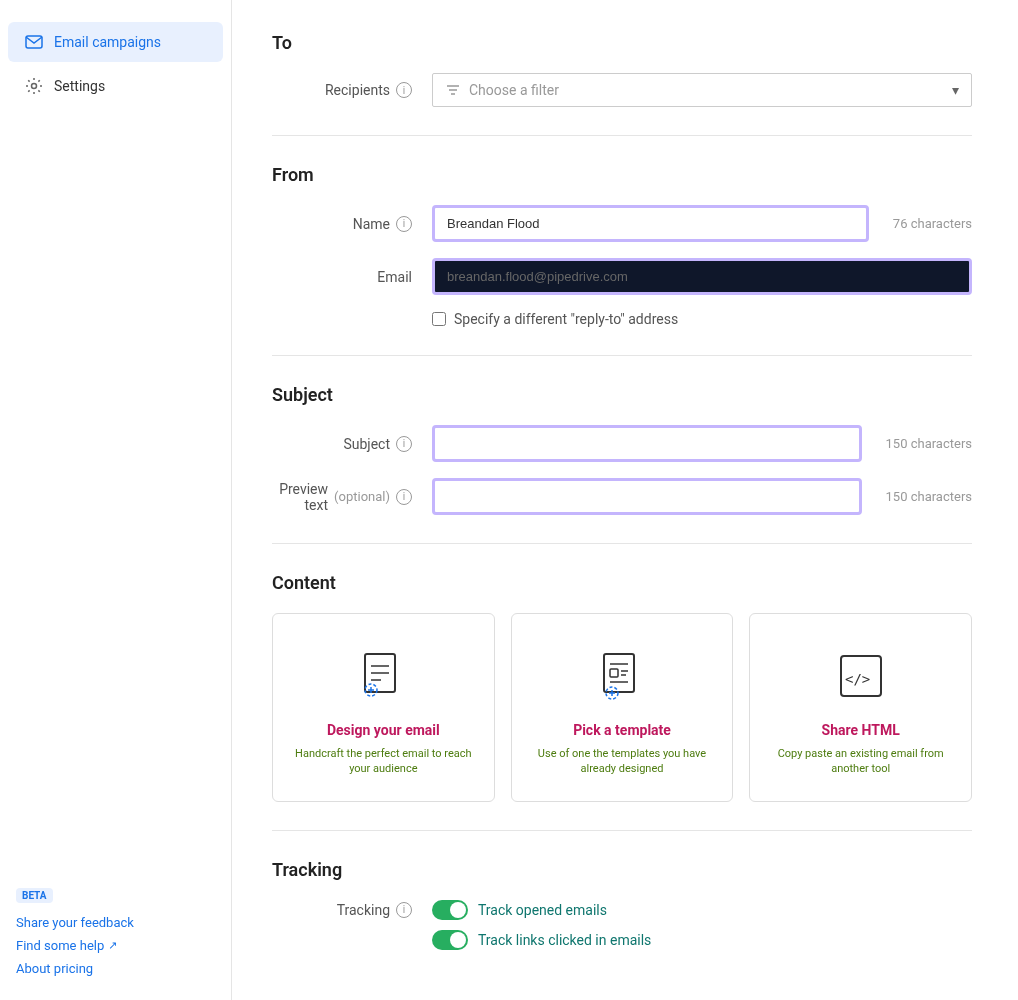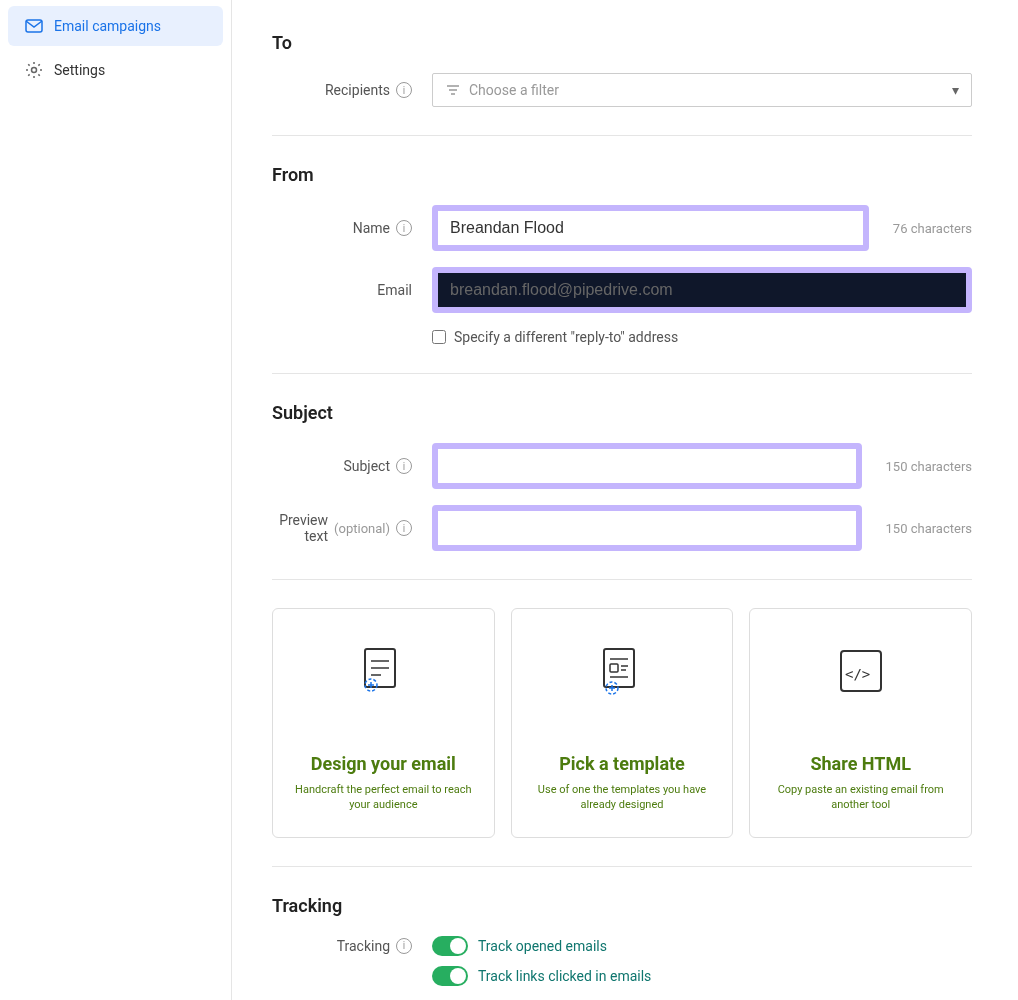--- a/index.html
+++ b/index.html
@@ -1,19 +1,19 @@
 <!DOCTYPE html>
 <html><head>
   <meta charset="utf-8">
   <style>
     * { box-sizing: border-box; margin: 0; padding: 0; }
     body { font-family: -apple-system, BlinkMacSystemFont, 'Segoe UI', Roboto, sans-serif; font-size: 14px; color: #333; background: #fff; display: flex; height: 1000px; overflow: hidden; }
 
     
-    .sidebar { width: 232px; min-width: 232px; background: #fff; border-right: 1px solid #e5e5e5; display: flex; flex-direction: column; padding-top: 4px; }
+    .sidebar { width: 232px; min-width: 232px; background: #fff; border-right: 1px solid #e5e5e5; display: flex; flex-direction: column; padding-top: 20px; }
     .sidebar-item { display: flex; align-items: center; gap: 10px; padding: 10px 16px; cursor: pointer; border-radius: 6px; margin: 2px 8px; font-size: 14px; color: #333; }
     .sidebar-item.active { background: #e8f0fe; color: #1a73e8; }
     .sidebar-item.active .sidebar-icon { color: #1a73e8; }
     .sidebar-icon { width: 20px; height: 20px; display: flex; align-items: center; justify-content: center; color: #666; }
     .sidebar-bottom { margin-top: auto; padding: 16px; }
     .beta-badge { display: inline-block; background: #e8f0fe; color: #1a73e8; font-size: 10px; font-weight: 700; padding: 2px 6px; border-radius: 4px; margin-bottom: 12px; }
     .sidebar-link { display: flex; align-items: center; gap: 4px; color: #1a73e8; font-size: 13px; margin-bottom: 8px; cursor: pointer; text-decoration: none; }
     .sidebar-link-ext { font-size: 11px; }
 
     
@@ -25,37 +25,37 @@
     .btn-green { background: #27ae60; border: 1px solid #27ae60; color: #fff; }
 
     .main-content { padding: 32px 40px; max-width: 780px; }
 
     .section-title { font-size: 18px; font-weight: 600; margin-bottom: 20px; color: #222; }
     .section-divider { border: none; border-top: 1px solid #e5e5e5; margin: 28px 0; }
 
     .form-row { display: flex; align-items: center; margin-bottom: 16px; }
     .form-label { width: 160px; text-align: right; padding-right: 20px; color: #555; font-size: 14px; display: flex; align-items: center; justify-content: flex-end; gap: 6px; }
     .form-control { flex: 1; }
-    .form-input { width: 100%; border: 6px solid #c4b5fd; border-radius: 4px; padding: 8px 12px; font-size: 16px; color: #333; background: #fff; }
+    .form-input { width: 100%; border: 3px solid #c4b5fd; border-radius: 4px; padding: 8px 12px; font-size: 13px; color: #333; background: #fff; }
     .form-input.readonly { background: #0f172a; color: #666; }
     .char-count { margin-left: 12px; color: #999; font-size: 13px; white-space: nowrap; }
 
     .filter-select { width: 100%; border: 1px solid #ccc; border-radius: 2px; padding: 8px 12px; font-size: 14px; color: #999; background: #fff; display: flex; align-items: center; gap: 8px; cursor: pointer; }
     .filter-select .arrow { margin-left: auto; color: #666; }
 
     .info-icon { width: 16px; height: 16px; border-radius: 50%; border: 1.5px solid #999; color: #999; font-size: 10px; display: inline-flex; align-items: center; justify-content: center; cursor: pointer; flex-shrink: 0; }
 
     .checkbox-row { display: flex; align-items: center; gap: 8px; margin-left: 160px; margin-top: 4px; color: #555; font-size: 14px; }
     .checkbox-row input { width: 14px; height: 14px; cursor: pointer; }
 
     
     .content-cards { display: flex; gap: 16px; margin-top: 4px; }
     .content-card { flex: 1; border: 1px solid #ddd; border-radius: 6px; padding: 32px 20px 24px; display: flex; flex-direction: column; align-items: center; text-align: center; cursor: pointer; transition: border-color 0.15s; }
     .card-icon { width: 60px; height: 60px; margin-bottom: 16px; }
-    .card-title { font-size: 18px; font-weight: 700; margin-bottom: 8px; color: #4d7c0f; margin-top: 36px; }
+    .card-title { font-size: 14px; font-weight: 700; margin-bottom: 8px; color: #be185d; }
     .card-desc { font-size: 11px; color: #4d7c0f; line-height: 1.4; }
 
     
     .toggle-row { display: flex; align-items: center; gap: 10px; margin-bottom: 10px; }
     .toggle { width: 36px; height: 20px; background: #27ae60; border-radius: 10px; position: relative; cursor: pointer; flex-shrink: 0; }
     .toggle-knob { width: 16px; height: 16px; background: #fff; border-radius: 50%; position: absolute; top: 2px; right: 2px; }
     .toggle-label { font-size: 14px; color: #0f766e; }
     .tracking-section .form-label { margin-bottom: 0; }
 
     .tracking-toggles { margin-left: 160px; }
@@ -74,20 +74,33 @@
     <span>Email campaigns</span>
   </div>
   <div class="sidebar-item">
     <span class="sidebar-icon">
       <svg width="20" height="20" viewBox="0 0 20 20" fill="none">
         <circle cx="10" cy="10" r="2.5" stroke="#666" stroke-width="1.5" fill="none"></circle>
         <path d="M10 2v2M10 16v2M2 10h2M16 10h2M4.22 4.22l1.42 1.42M14.36 14.36l1.42 1.42M4.22 15.78l1.42-1.42M14.36 5.64l1.42-1.42" stroke="#666" stroke-width="1.5"></path>
       </svg>
     </span>
     <span>Settings</span>
+  </div>
+  <div class="sidebar-bottom">
+    <div class="beta-badge">BETA</div>
+    <a class="sidebar-link">
+      <span>Share your feedback</span>
+    </a>
+    <a class="sidebar-link">
+      <span>Find some help</span>
+      <span class="sidebar-link-ext">↗</span>
+    </a>
+    <a class="sidebar-link">
+      <span>About pricing</span>
+    </a>
   </div>
 </aside>
 
 <main class="main">
 
 
   <div class="main-content">
 
     <div class="section">
       <div class="section-title">To</div>
@@ -161,20 +174,21 @@
         <div class="form-control" style="display:flex;align-items:center;gap:12px">
           <input class="form-input" type="text" style="flex: 1 1 0%;">
           <span class="char-count">150 characters</span>
         </div>
       </div>
     </div>
 
     <hr class="section-divider">
 
     <div class="section">
+      <div class="section-title">Content</div>
       <div class="content-cards">
 
         <div class="content-card">
           <svg class="card-icon" viewBox="0 0 60 60" fill="none">
             <rect x="12" y="8" width="30" height="38" rx="2" stroke="#333" stroke-width="2" fill="none"></rect>
             <line x1="18" y1="20" x2="36" y2="20" stroke="#333" stroke-width="1.5"></line>
             <line x1="18" y1="27" x2="36" y2="27" stroke="#333" stroke-width="1.5"></line>
             <line x1="18" y1="34" x2="28" y2="34" stroke="#333" stroke-width="1.5"></line>
             <circle cx="18" cy="44" r="6" stroke="#1a73e8" stroke-width="1.5" stroke-dasharray="3 2" fill="none"></circle>
             <line x1="15" y1="44" x2="21" y2="44" stroke="#1a73e8" stroke-width="1.5"></line>

